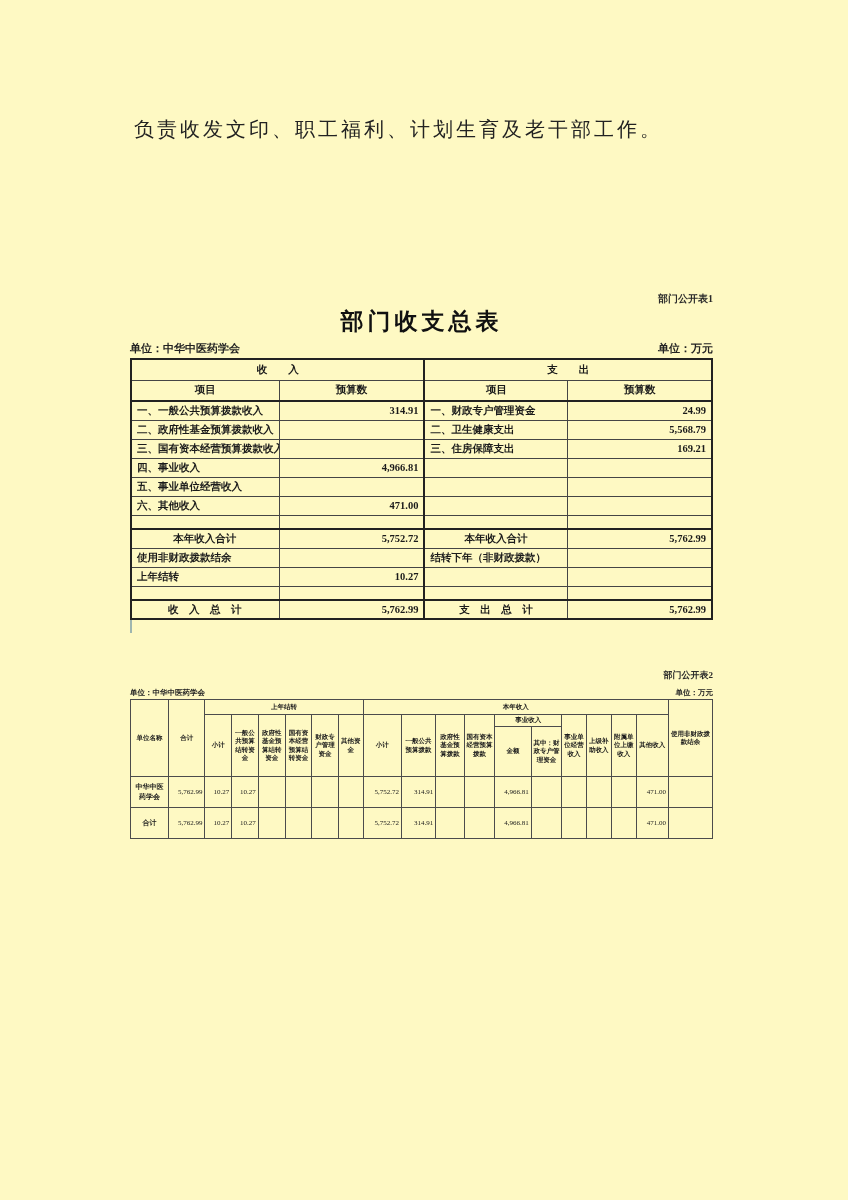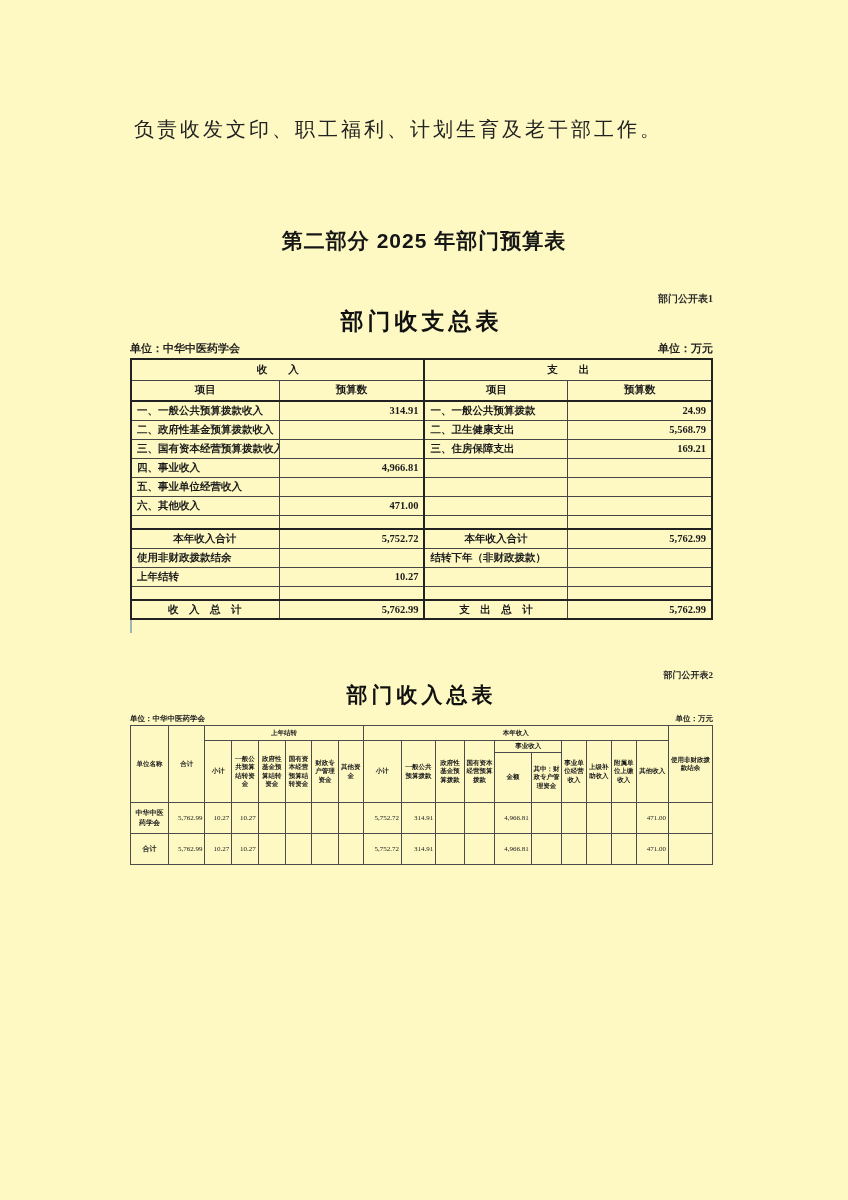--- a/index.html
+++ b/index.html
@@ -57,21 +57,20 @@
   .t2 td.label{text-align:center;font-size:7px;font-weight:600;padding:0 2px;}
   .t2 td.num{text-align:right;font-size:7px;padding-right:2px;white-space:nowrap;}
 </style>
 </head>
 <body>
 
 <div class="page">
 
   <p class="intro">负责收发文印、职工福利、计划生育及老干部工作。</p>
 
-  <h2 class="section-heading">第二部分  2025 年部门预算表</h2>
 
   <section class="block block1">
     <div class="sheet-label">部门公开表1</div>
     <div class="sheet-title">部门收支总表</div>
     <div class="unit-row">
       <span>单位：中华中医药学会</span>
       <span>单位：万元</span>
     </div>
     <table class="t1">
       <colgroup>
@@ -89,21 +88,21 @@
           <th>项目</th>
           <th>预算数</th>
           <th class="mid">项目</th>
           <th>预算数</th>
         </tr>
       </thead>
       <tbody id="t1-body">
           <tr>
             <td class="label">一、一般公共预算拨款收入</td>
             <td class="num">314.91</td>
-            <td class="label mid">一、一般公共预算拨款</td>
+            <td class="label mid">一、财政专户管理资金</td>
             <td class="num">24.99</td>
           </tr>
           <tr>
             <td class="label">二、政府性基金预算拨款收入</td>
             <td class="num"></td>
             <td class="label mid">二、卫生健康支出</td>
             <td class="num">5,568.79</td>
           </tr>
           <tr>
             <td class="label">三、国有资本经营预算拨款收入</td>
@@ -165,21 +164,20 @@
             <td class="label mid center">支　出　总　计</td>
             <td class="num">5,762.99</td>
           </tr>
         </tbody>
     </table>
     <div class="tail"></div>
   </section>
 
   <section class="block block2">
     <div class="sheet-label">部门公开表2</div>
-    <div class="sheet-title">部门收入总表</div>
     <div class="unit-row">
       <span>单位：中华中医药学会</span>
       <span>单位：万元</span>
     </div>
     <table class="t2">
       <colgroup>
         <col style="width:6.56%">
           <col style="width:6.23%">
         <col style="width:4.59%">
           <col style="width:4.59%">

